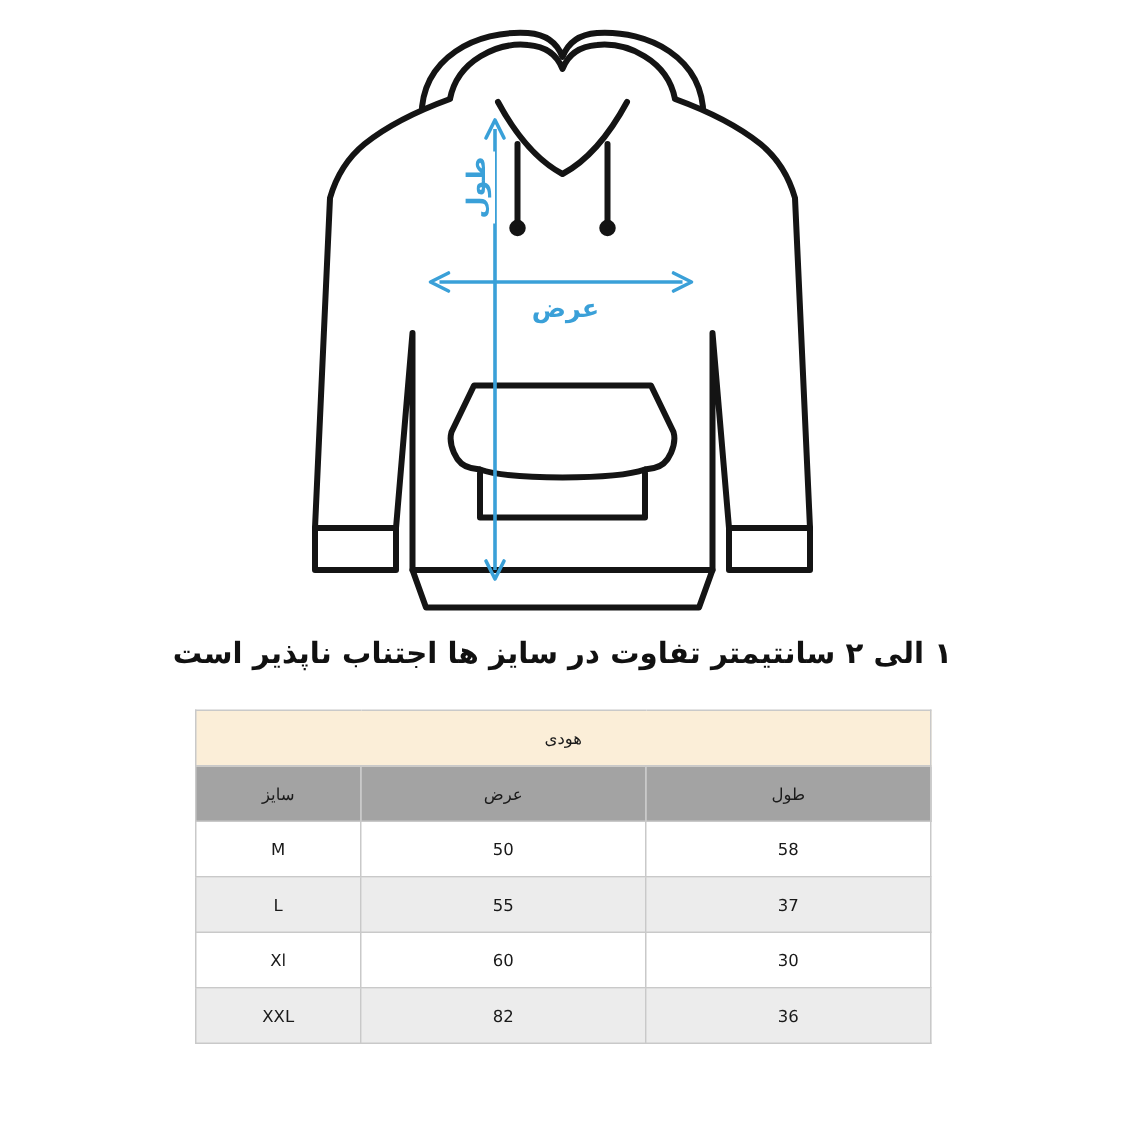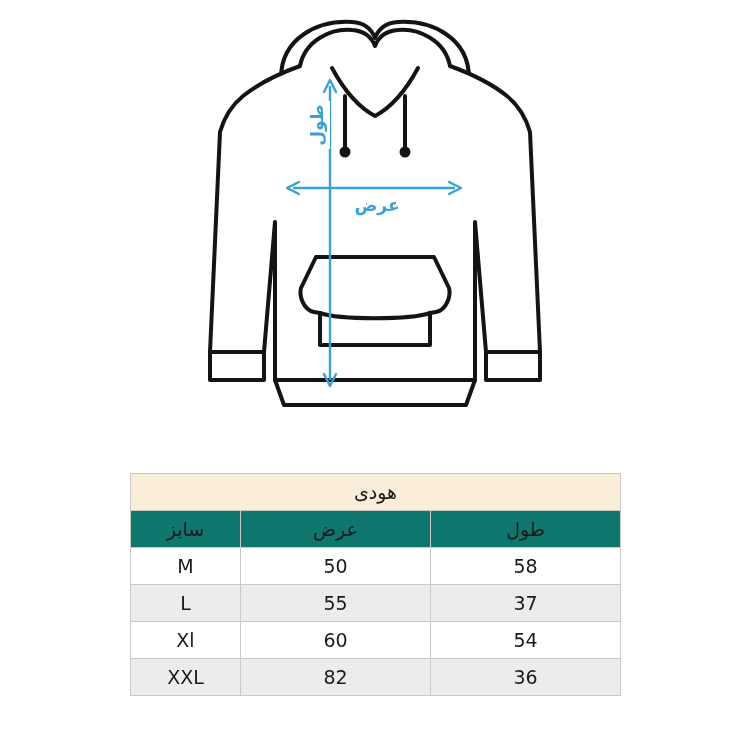--- a/index.html
+++ b/index.html
@@ -63,34 +63,34 @@
   table.size-table {
     border-collapse: collapse;
     width: 490px;
     direction: rtl;
     table-layout: fixed;
   }
   table.size-table td,
   table.size-table th {
     border: 1px solid #c9c9c9;
     text-align: center;
-    font-size: 19px;
+    font-size: 11px;
     color: #1a1a1a;
     height: 36px;
     padding: 0;
     font-weight: normal;
   }
   .title-row td {
     background: #fbeed8;
     font-weight: bold;
     font-size: 17px;
     height: 46px;
   }
   .head-row td {
-    background: #0f766e;
+    background: #a3a3a3;
     font-weight: bold;
     font-size: 15px;
   }
   .row-odd td {
     background: #ffffff;
   }
   .row-even td {
     background: #ececec;
   }
   td.size-cell {
@@ -166,20 +166,21 @@
         <text class="dim-label" x="0" y="6" text-anchor="middle">طول</text>
       </g>
 
       <g>
         <rect x="352" y="192" width="50" height="26" fill="#ffffff"></rect>
         <text class="dim-label" x="377" y="211" text-anchor="middle">عرض</text>
       </g>
     </svg>
   </div>
 
+  <div class="caption">۱ الی ۲ سانتیمتر تفاوت در سایز ها  اجتناب ناپذیر است</div>
 
   <div class="size-table-wrap">
     <table class="size-table">
       <colgroup>
         <col class="c-len">
           <col class="c-wid">
           <col class="c-size">
       </colgroup>
       <tbody>
         <tr class="title-row">
@@ -194,21 +195,21 @@
           <td>58</td>
           <td>50</td>
           <td class="size-cell">M</td>
         </tr>
         <tr class="row-even">
           <td>37</td>
           <td>55</td>
           <td class="size-cell">L</td>
         </tr>
         <tr class="row-odd">
-          <td>54</td>
+          <td>30</td>
           <td>60</td>
           <td class="size-cell">Xl</td>
         </tr>
         <tr class="row-even">
           <td>36</td>
           <td>82</td>
           <td class="size-cell">XXL</td>
         </tr>
       </tbody>
     </table>

